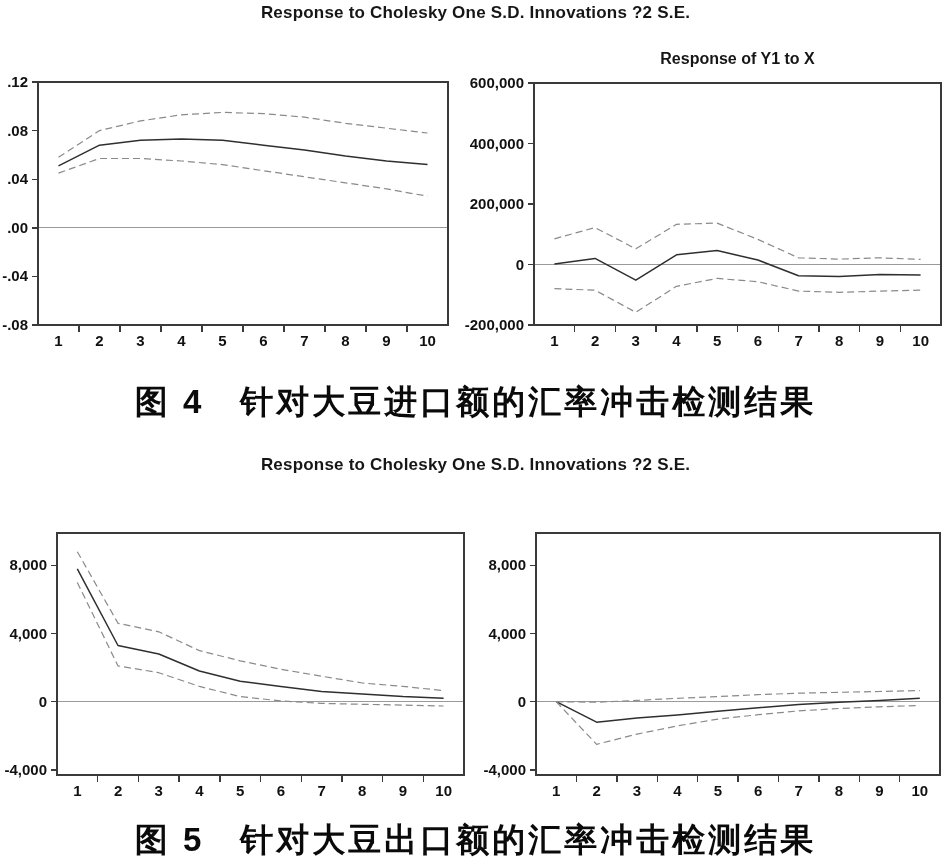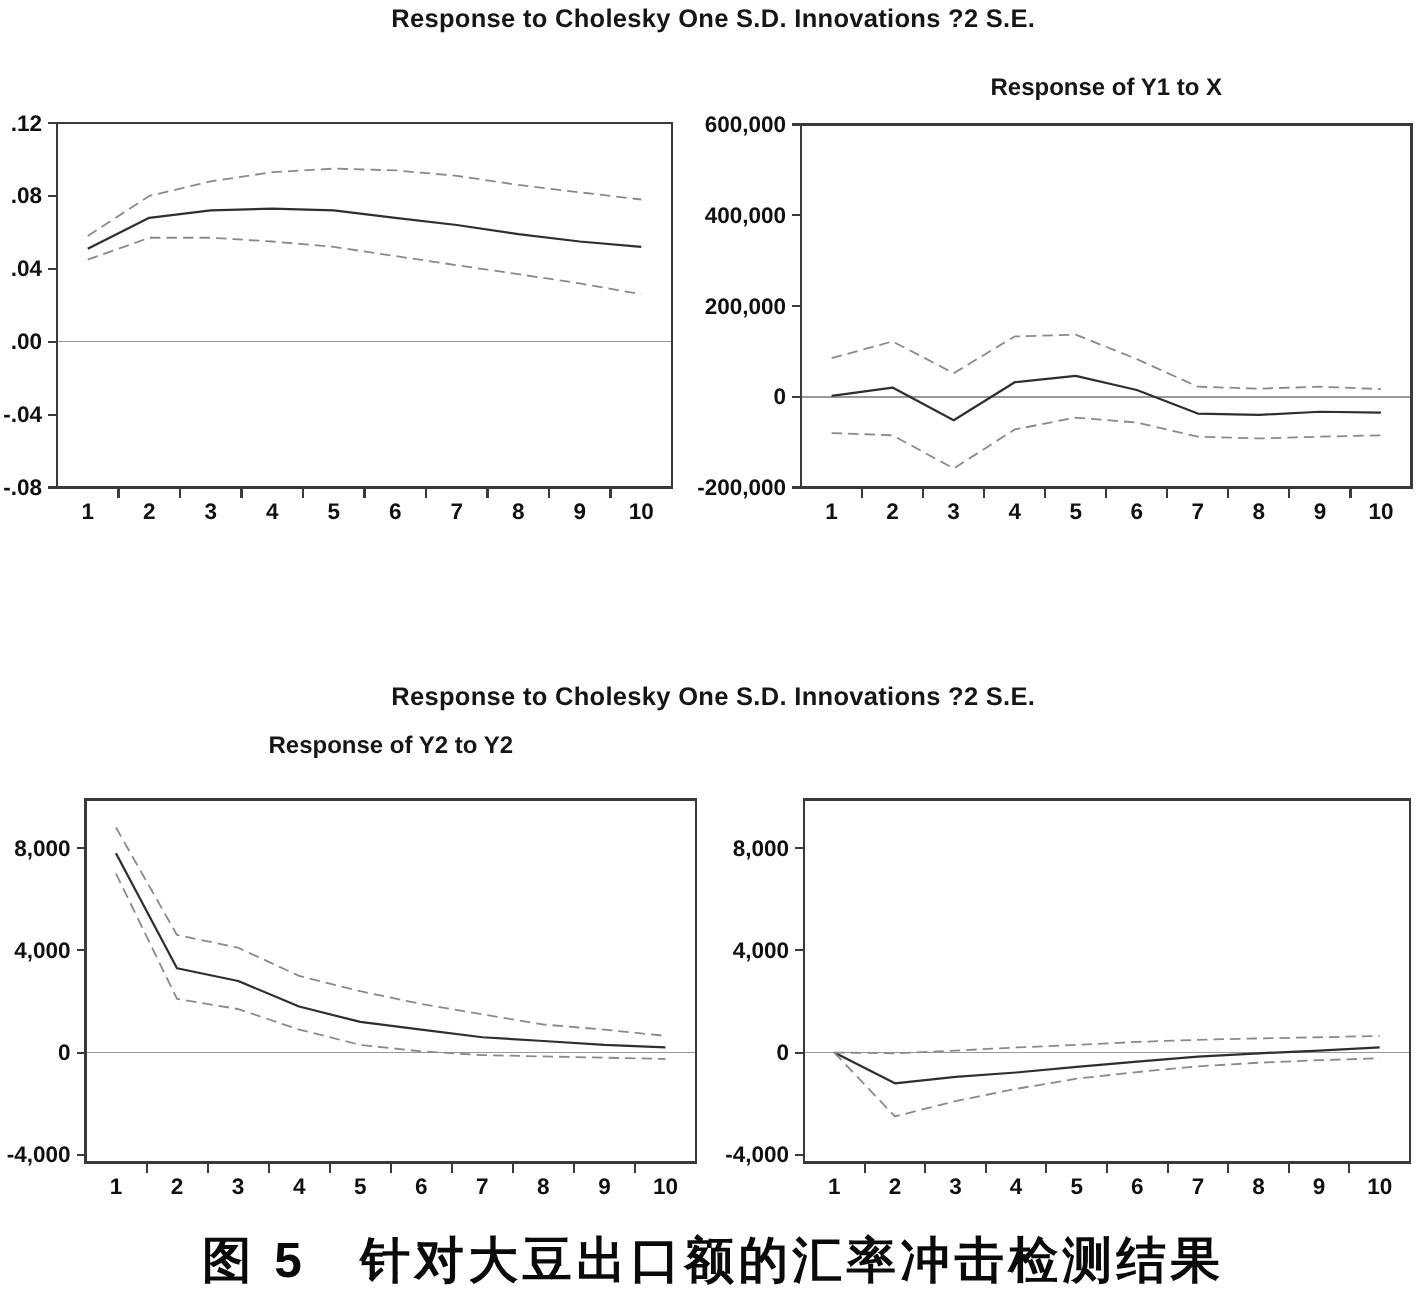--- a/index.html
+++ b/index.html
@@ -160,20 +160,20 @@
       <text x="758.2" y="796" text-anchor="middle" fill="#111111" font-family="&quot;Liberation Sans&quot;, sans-serif" font-size="15" font-weight="700">6</text>
       <text x="798.6" y="796" text-anchor="middle" fill="#111111" font-family="&quot;Liberation Sans&quot;, sans-serif" font-size="15" font-weight="700">7</text>
       <text x="839" y="796" text-anchor="middle" fill="#111111" font-family="&quot;Liberation Sans&quot;, sans-serif" font-size="15" font-weight="700">8</text>
       <text x="879.4" y="796" text-anchor="middle" fill="#111111" font-family="&quot;Liberation Sans&quot;, sans-serif" font-size="15" font-weight="700">9</text>
       <text x="919.8" y="796" text-anchor="middle" fill="#111111" font-family="&quot;Liberation Sans&quot;, sans-serif" font-size="15" font-weight="700">10</text>
       <polyline points="556.2,701.7 596.6,722.2 637.0,717.9 677.4,715.0 717.8,711.3 758.2,707.7 798.6,704.4 839.0,702.2 879.4,700.4 919.8,698.3" fill="none" stroke="#2f2f2f" stroke-width="1.5" stroke-linejoin="round"></polyline>
       <polyline points="556.2,701.7 596.6,702.2 637.0,700.4 677.4,698.3 717.8,696.6 758.2,694.6 798.6,693.2 839.0,692.3 879.4,691.5 919.8,690.6" fill="none" stroke="#8a8a8a" stroke-width="1.2" stroke-linejoin="round" stroke-dasharray="7 4"></polyline>
       <polyline points="556.2,701.7 596.6,744.3 637.0,734.1 677.4,725.9 717.8,719.1 758.2,714.7 798.6,710.9 839.0,708.5 879.4,706.8 919.8,705.5" fill="none" stroke="#8a8a8a" stroke-width="1.2" stroke-linejoin="round" stroke-dasharray="7 4"></polyline>
     </svg>
 
+  <div class="caption" style="top:380px;">图 4　针对大豆进口额的汇率冲击检测结果</div>
 
   <div class="main-title" style="top:455px;">Response to Cholesky One S.D. Innovations ?2 S.E.</div>
 
-  <div class="sub-title" style="left:57px;width:407px;top:489px;">Response of Y2 to Y2</div>
 
   <div class="caption" style="top:818px;">图 5　针对大豆出口额的汇率冲击检测结果</div>
 
 </div>
 
 </body></html>

